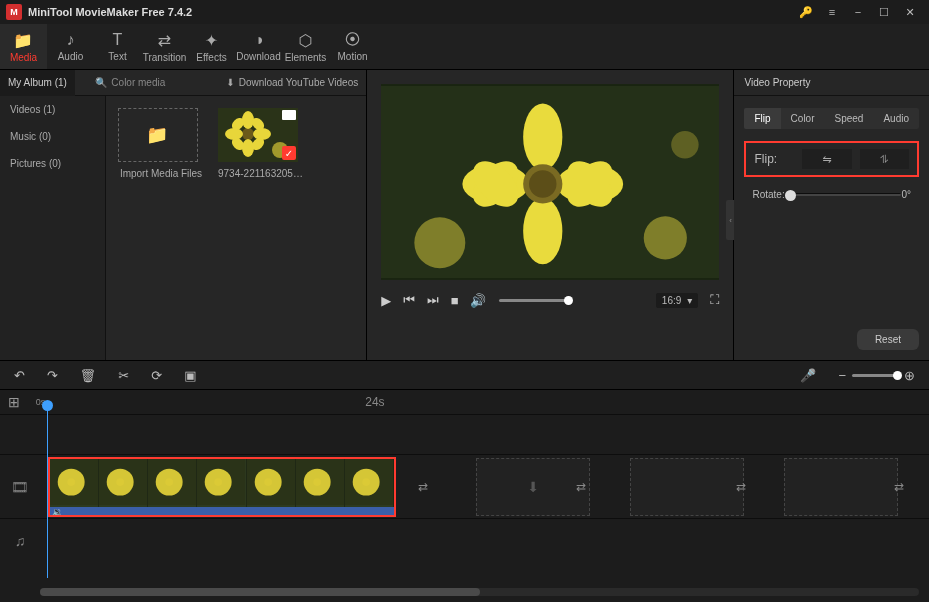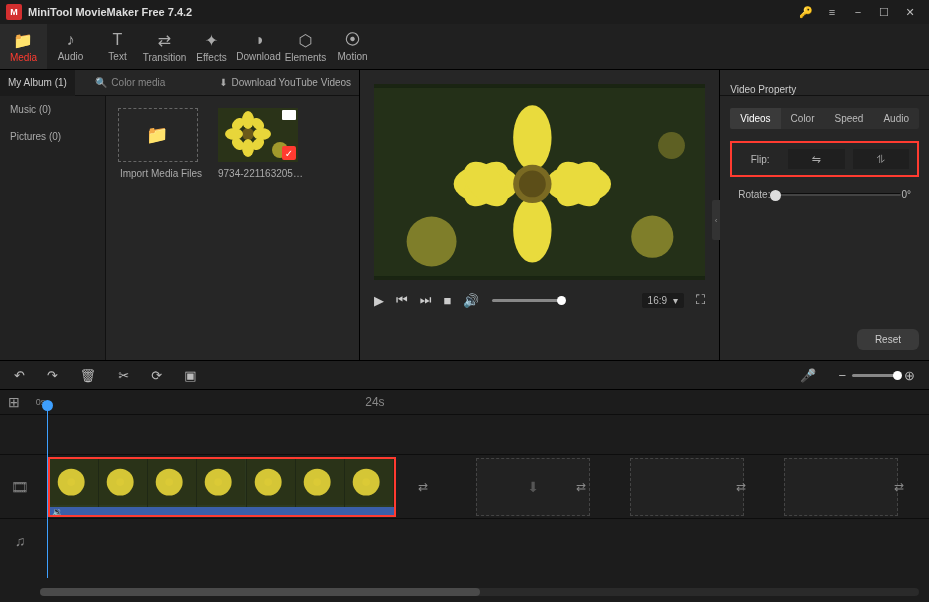--- a/index.html
+++ b/index.html
@@ -47,26 +47,26 @@
 .tcur { color: #ff3b30; }
 .tdur { color: #bbb; }
 .controls { padding: 6px 14px; display: flex; align-items: center; gap: 12px; }
 .controls .cbtn { color: #ccc; cursor: pointer; font-size: 13px; }
 .controls .vol { width: 70px; height: 3px; background: #888; border-radius: 2px; position:relative; }
 .controls .vol::after { content:''; position:absolute; right:-4px; top:-3px; width:9px;height:9px;background:#fff;border-radius:50%; }
 .controls .spacer { flex: 1; }
 .controls .sel { background: #1b1b1b; padding: 2px 6px; border-radius: 2px; color: #bbb; font-size: 10px; display:flex; align-items:center; gap:6px; }
 
 .proppanel { flex: 1; background: #262626; display: flex; flex-direction: column; position:relative; }
-.prophead { height: 26px; display: flex; align-items: flex-end; padding: 0 10px; border-bottom: 1px solid #111; font-size: 10px; }
+.prophead { height: 26px; display: flex; align-items: center; padding: 0 10px; border-bottom: 1px solid #111; font-size: 10px; }
 .proptabs { margin: 12px 10px; display: flex; gap: 0; background: #2f2f2f; border-radius: 2px; overflow: hidden; width:fit-content; }
 .proptabs .pt { padding: 5px 10px; font-size: 10px; color: #bbb; cursor: pointer; }
 .proptabs .pt.active { background: #3a3a3a; color: #fff; }
 .fliprow { margin: 0 10px 12px; border: 2px solid #ff3b30; padding: 6px 8px; display: flex; align-items: center; gap: 8px; }
-.fliprow .lbl { font-size: 10px; color: #bbb; flex:0 0 40px;text-align:center; }
+.fliprow .lbl { font-size: 12px; color: #bbb; flex:0 0 40px; }
 .fliprow .fbtn { flex:1; background: #1f1f1f; height: 20px; display: flex; align-items: center; justify-content: center; color: #aaa; cursor: pointer; font-size:11px; }
 .rotrow { margin: 0 18px; display: flex; align-items: center; font-size: 10px; color: #bbb; }
 .rotrow .track { flex: 1; height: 3px; background: #444; border-radius: 2px; position:relative; }
 .rotrow .track .knob { position:absolute; left:0; top:-4px; width:11px; height:11px; background:#ddd; border-radius:50%; }
 .resetbtn { position: absolute; right: 10px; bottom: 10px; background: #3a3a3a; color: #ccc; padding: 5px 18px; border-radius: 6px; cursor: pointer; font-size: 10px; }
 .collapse { position:absolute; left:-8px; top:130px; width:8px; height:40px; background:#333; display:flex;align-items:center;justify-content:center; color:#888; font-size:8px; cursor:pointer; border-radius:2px 0 0 2px; }
 
 .actionbar { height: 30px; background: #1f1f1f; border-top: 1px solid #000; border-bottom: 1px solid #000; display: flex; align-items: center; padding: 0 14px; gap: 22px; }
 .actionbar .abtn { color: #bbb; cursor: pointer; font-size: 13px; }
 .actionbar .spacer { flex: 1; }
@@ -153,20 +153,21 @@
           <span>🔍</span>
           <span>Color media</span>
         </div>
       <div class="dl">
           <span>⬇</span>
           <span>Download YouTube Videos</span>
         </div>
     </div>
     <div class="mediabody">
       <div class="sidecats">
+        <div class="cat">Videos (1)</div>
         <div class="cat">Music (0)</div>
         <div class="cat">Pictures (0)</div>
       </div>
       <div class="thumbgrid">
         <div class="mediaitem">
           <div class="importbox">
               <span>📁</span>
             </div>
           <div class="lbl">Import Media Files</div>
         </div>
@@ -233,21 +234,21 @@
       <span class="cbtn">⛶</span>
     </div>
   </div>
 
   <div class="proppanel">
     <div class="collapse">‹</div>
     <div class="prophead">
         <span>Video Property</span>
       </div>
     <div class="proptabs">
-      <div class="pt active">Videos</div>
+      <div class="pt active">Flip</div>
       <div class="pt">Color</div>
       <div class="pt">Speed</div>
       <div class="pt">Audio</div>
     </div>
     <div class="fliprow">
       <span class="lbl">Flip:</span>
       <div class="fbtn">⇋</div>
       <div class="fbtn">⥮</div>
     </div>
     <div class="rotrow">

